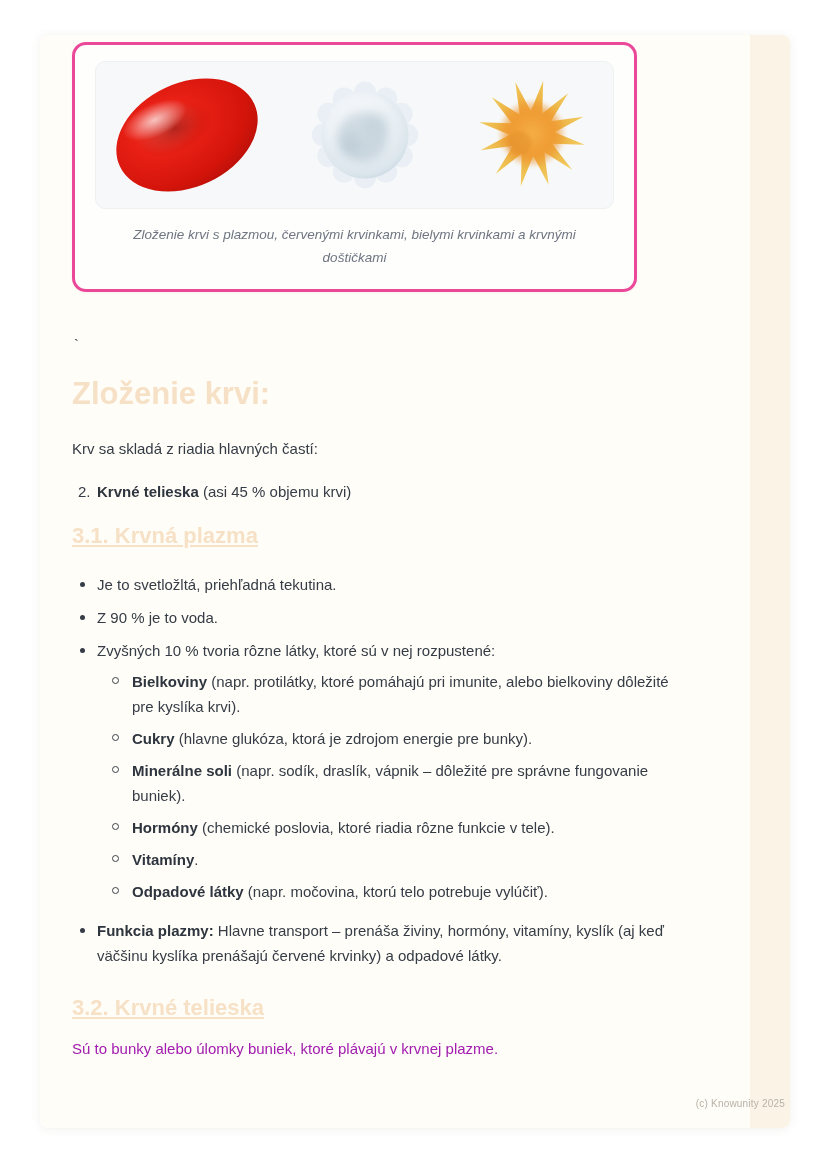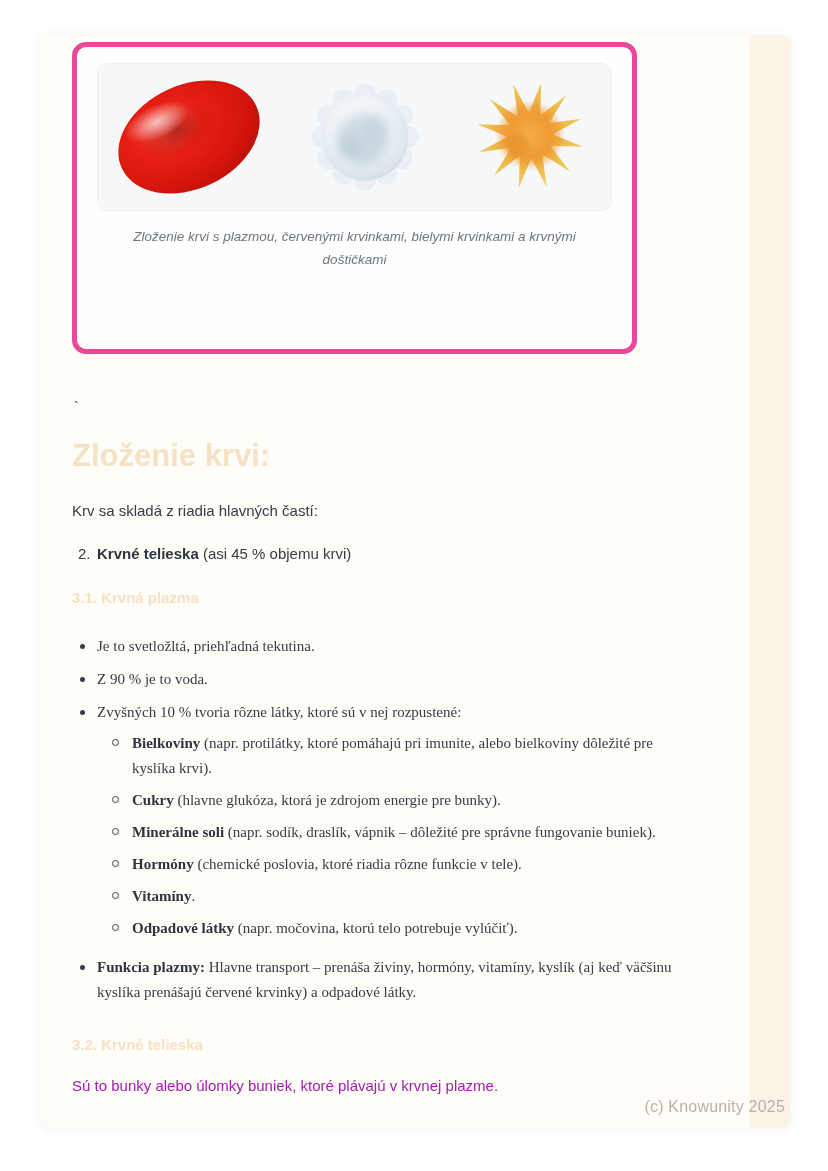--- a/index.html
+++ b/index.html
@@ -25,24 +25,24 @@
     background: #fbf4e6;
     border-radius: 0 8px 8px 0;
   }
   .content {
     position: absolute; left: 32px; top: 0;
     width: 640px;
   }
   
   .figure-card {
     margin: 7px 0 0 0;
-    width: 565px; height: 312px;
+    width: 565px; height: 250px;
     box-sizing: border-box;
     background: #fefefd;
-    border: 5px solid #ec4899;
+    border: 3px solid #ec4899;
     border-radius: 14px;
     padding: 16px 20px 0 20px;
     box-shadow: 0 1px 3px rgba(0,0,0,0.04);
   }
   .figure-panel {
     height: 146px;
     background: #f6f8f9;
     border: 1px solid #eef1f2;
     border-radius: 10px;
     display: flex;
@@ -61,21 +61,21 @@
     color: #6e7580;
   }
   .stray-mark {
     margin: 44px 0 0 2px;
     font-size: 15px;
     color: #353c46;
     height: 18px;
   }
   .h-peach { color: #f7e1c6; font-weight: 700; margin: 0; }
   .h-main  { margin-top: 26px; font-size: 31px; line-height: 28px; }
-  .h-sub   { font-size: 15px; line-height: 24px; }
+  .h-sub   { font-size: 22px; line-height: 24px; text-decoration: underline; }
   .intro {
     margin: 28px 0 0 0;
     font-size: 15px; line-height: 25px;
     color: #353c46;
   }
   .b { font-weight: 700; color: #2e353f; }
   
   .parts-list {
     list-style: none;
     margin: 18px 0 0 0;
@@ -96,21 +96,20 @@
     margin: 24px 0 0 0;
     padding: 0;
   }
   .main-list > li {
     position: relative;
     padding-left: 25px;
     font-size: 15px; line-height: 25px;
     color: #353c46;
     margin-bottom: 8px;
     max-width: 596px;
-    font-family: Liberation Serif, serif;
   }
   .main-list > li::before {
     content: "";
     position: absolute;
     left: 8px; top: 10px;
     width: 5px; height: 5px;
     border-radius: 50%;
     background: #353c46;
   }
   .sub-list {
@@ -138,21 +137,21 @@
   }
   .func-item { margin-top: 6px; }
   .sec2-text {
     margin: 16px 0 0 0;
     font-size: 15px; line-height: 25px;
     color: #a21caf;
   }
   .watermark {
     position: absolute;
     right: 5px; top: 1063px;
-    font-size: 16px;
+    font-size: 10px;
     letter-spacing: 0.2px;
     color: #b7b1a8;
     z-index: 2;
   }
   .illus { flex: 0 0 auto; }
 </style>
 </head>
 <body>
 
 <div class="doc-page">

